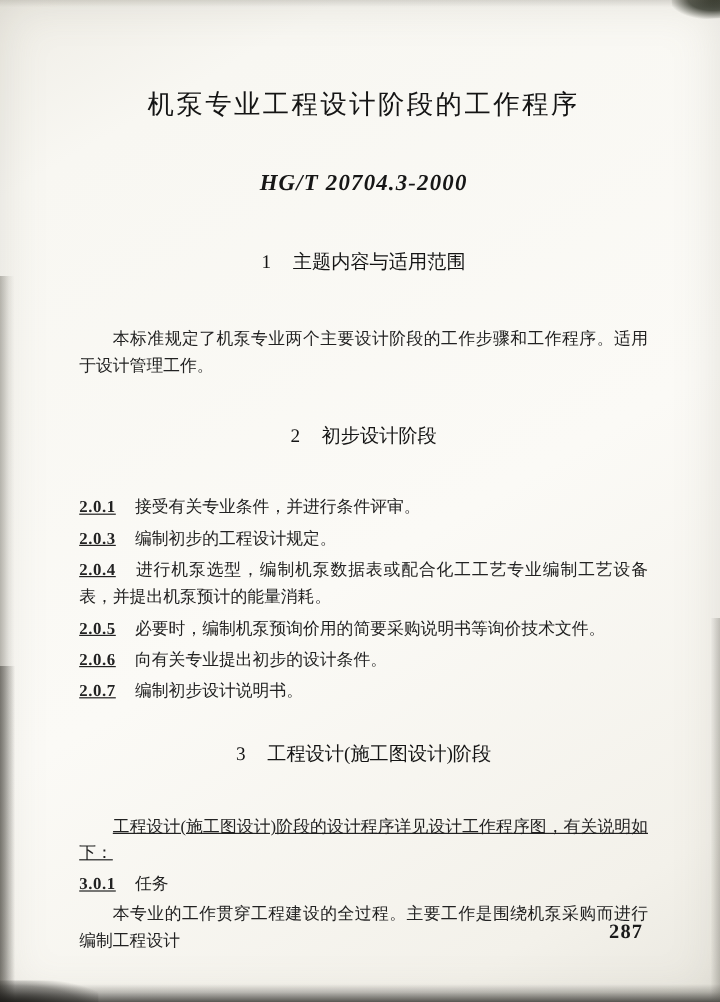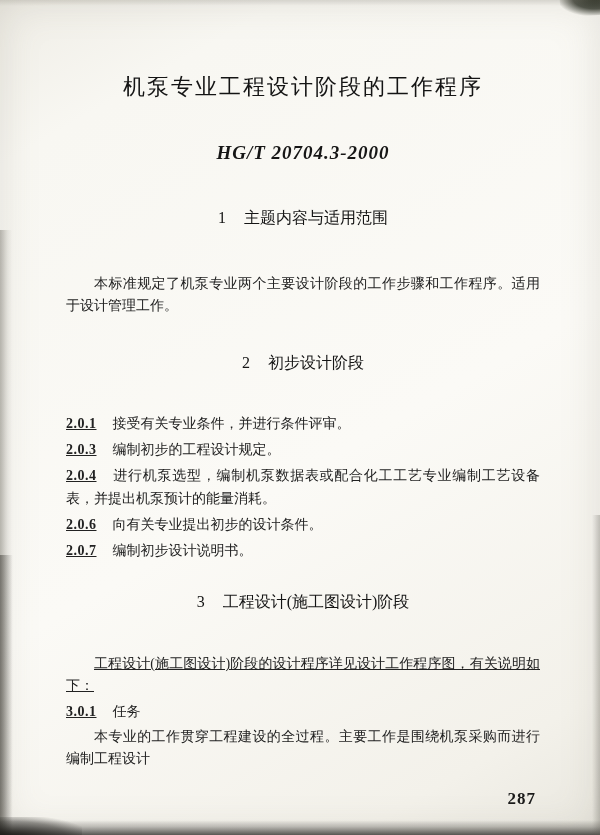--- a/index.html
+++ b/index.html
@@ -76,21 +76,21 @@
     letter-spacing: 0.5px;
     white-space: nowrap;
     text-decoration: underline;
   }
   .sec3-p1 { margin-top: 40px; text-decoration: underline; }
   .sec3-clause { margin-top: 3px; }
   .sec3-p2 { margin-top: 3px; }
   .page-number {
     position: absolute;
     right: 64px;
-    bottom: 26px;
+    bottom: 48px;
     font-size: 17px;
     font-weight: bold;
     letter-spacing: 1px;
     color: #1a1a1a;
     z-index: 2;
   }
   
   .artifact { position: absolute; pointer-events: none; z-index: 1; }
   .corner-tr {
     top: -4px; right: -6px;
@@ -162,20 +162,23 @@
       <p class="clause">
         <span class="clause-num">2.0.1</span><span>接受有关专业条件，并进行条件评审。</span>
       </p>
       <p class="clause">
         <span class="clause-num">2.0.3</span><span>编制初步的工程设计规定。</span>
       </p>
       <p class="clause">
         <span class="clause-num">2.0.4</span><span>进行机泵选型，编制机泵数据表或配合化工工艺专业编制工艺设备表，并提出机泵预计的能量消耗。</span>
       </p>
       <p class="clause">
+        <span class="clause-num">2.0.5</span><span>必要时，编制机泵预询价用的简要采购说明书等询价技术文件。</span>
+      </p>
+      <p class="clause">
         <span class="clause-num">2.0.6</span><span>向有关专业提出初步的设计条件。</span>
       </p>
       <p class="clause">
         <span class="clause-num">2.0.7</span><span>编制初步设计说明书。</span>
       </p>
     </div>
 
     <h2 class="sec-heading sec3-heading">
       <span class="sec-num">3</span><span>工程设计(施工图设计)阶段</span>
     </h2>

